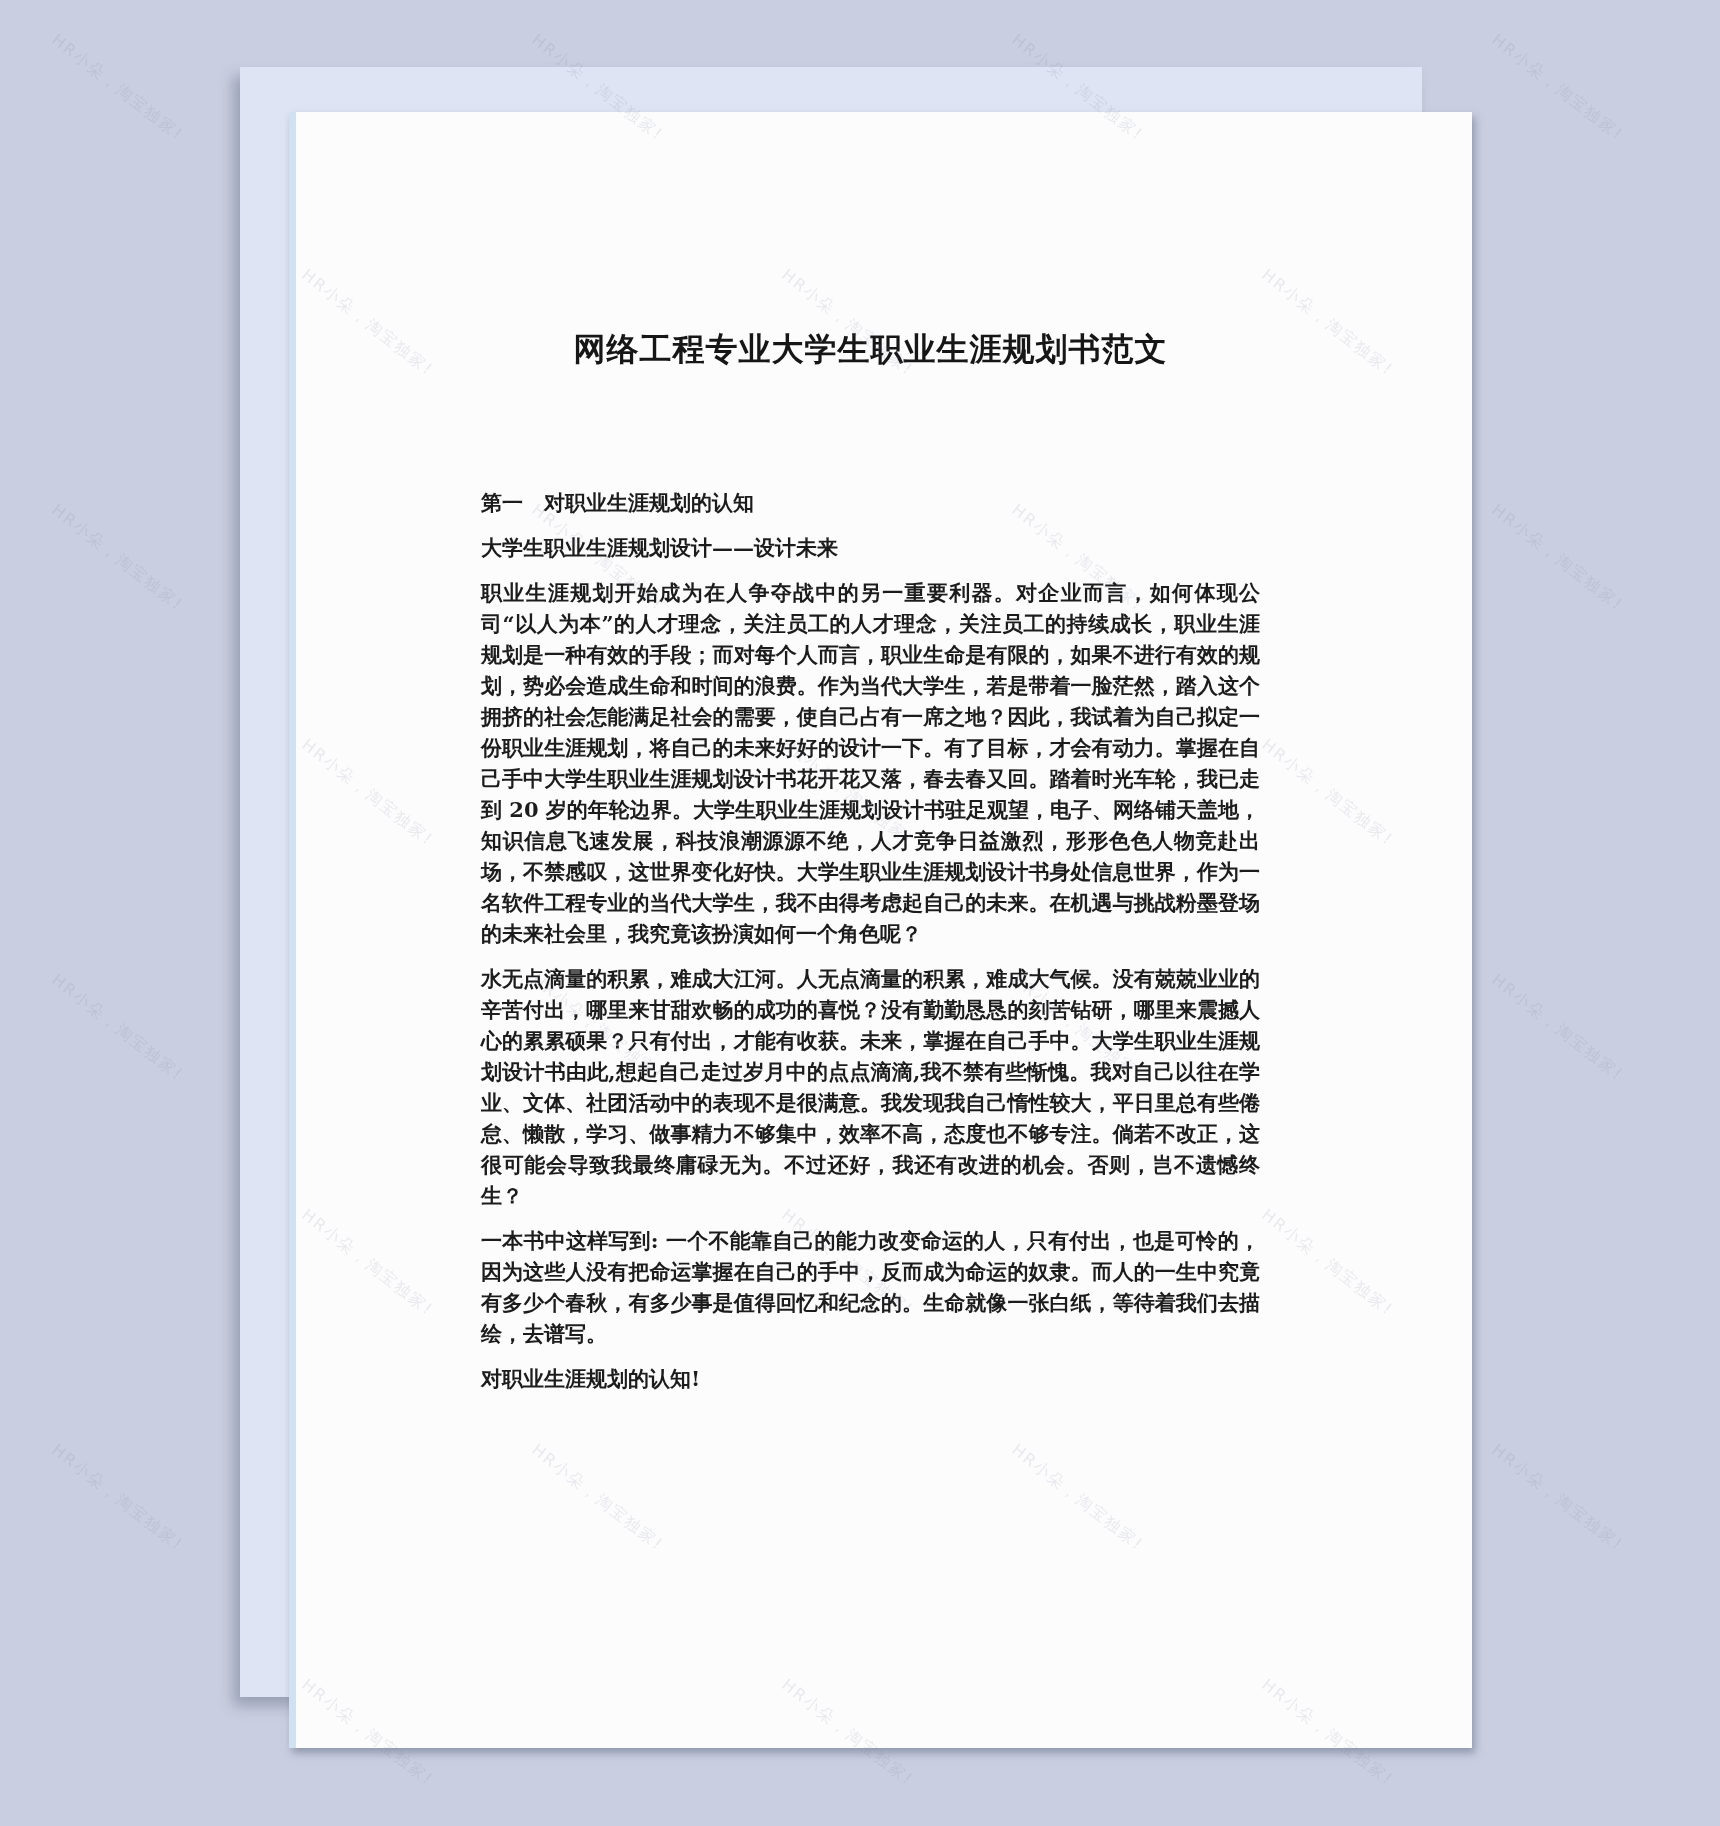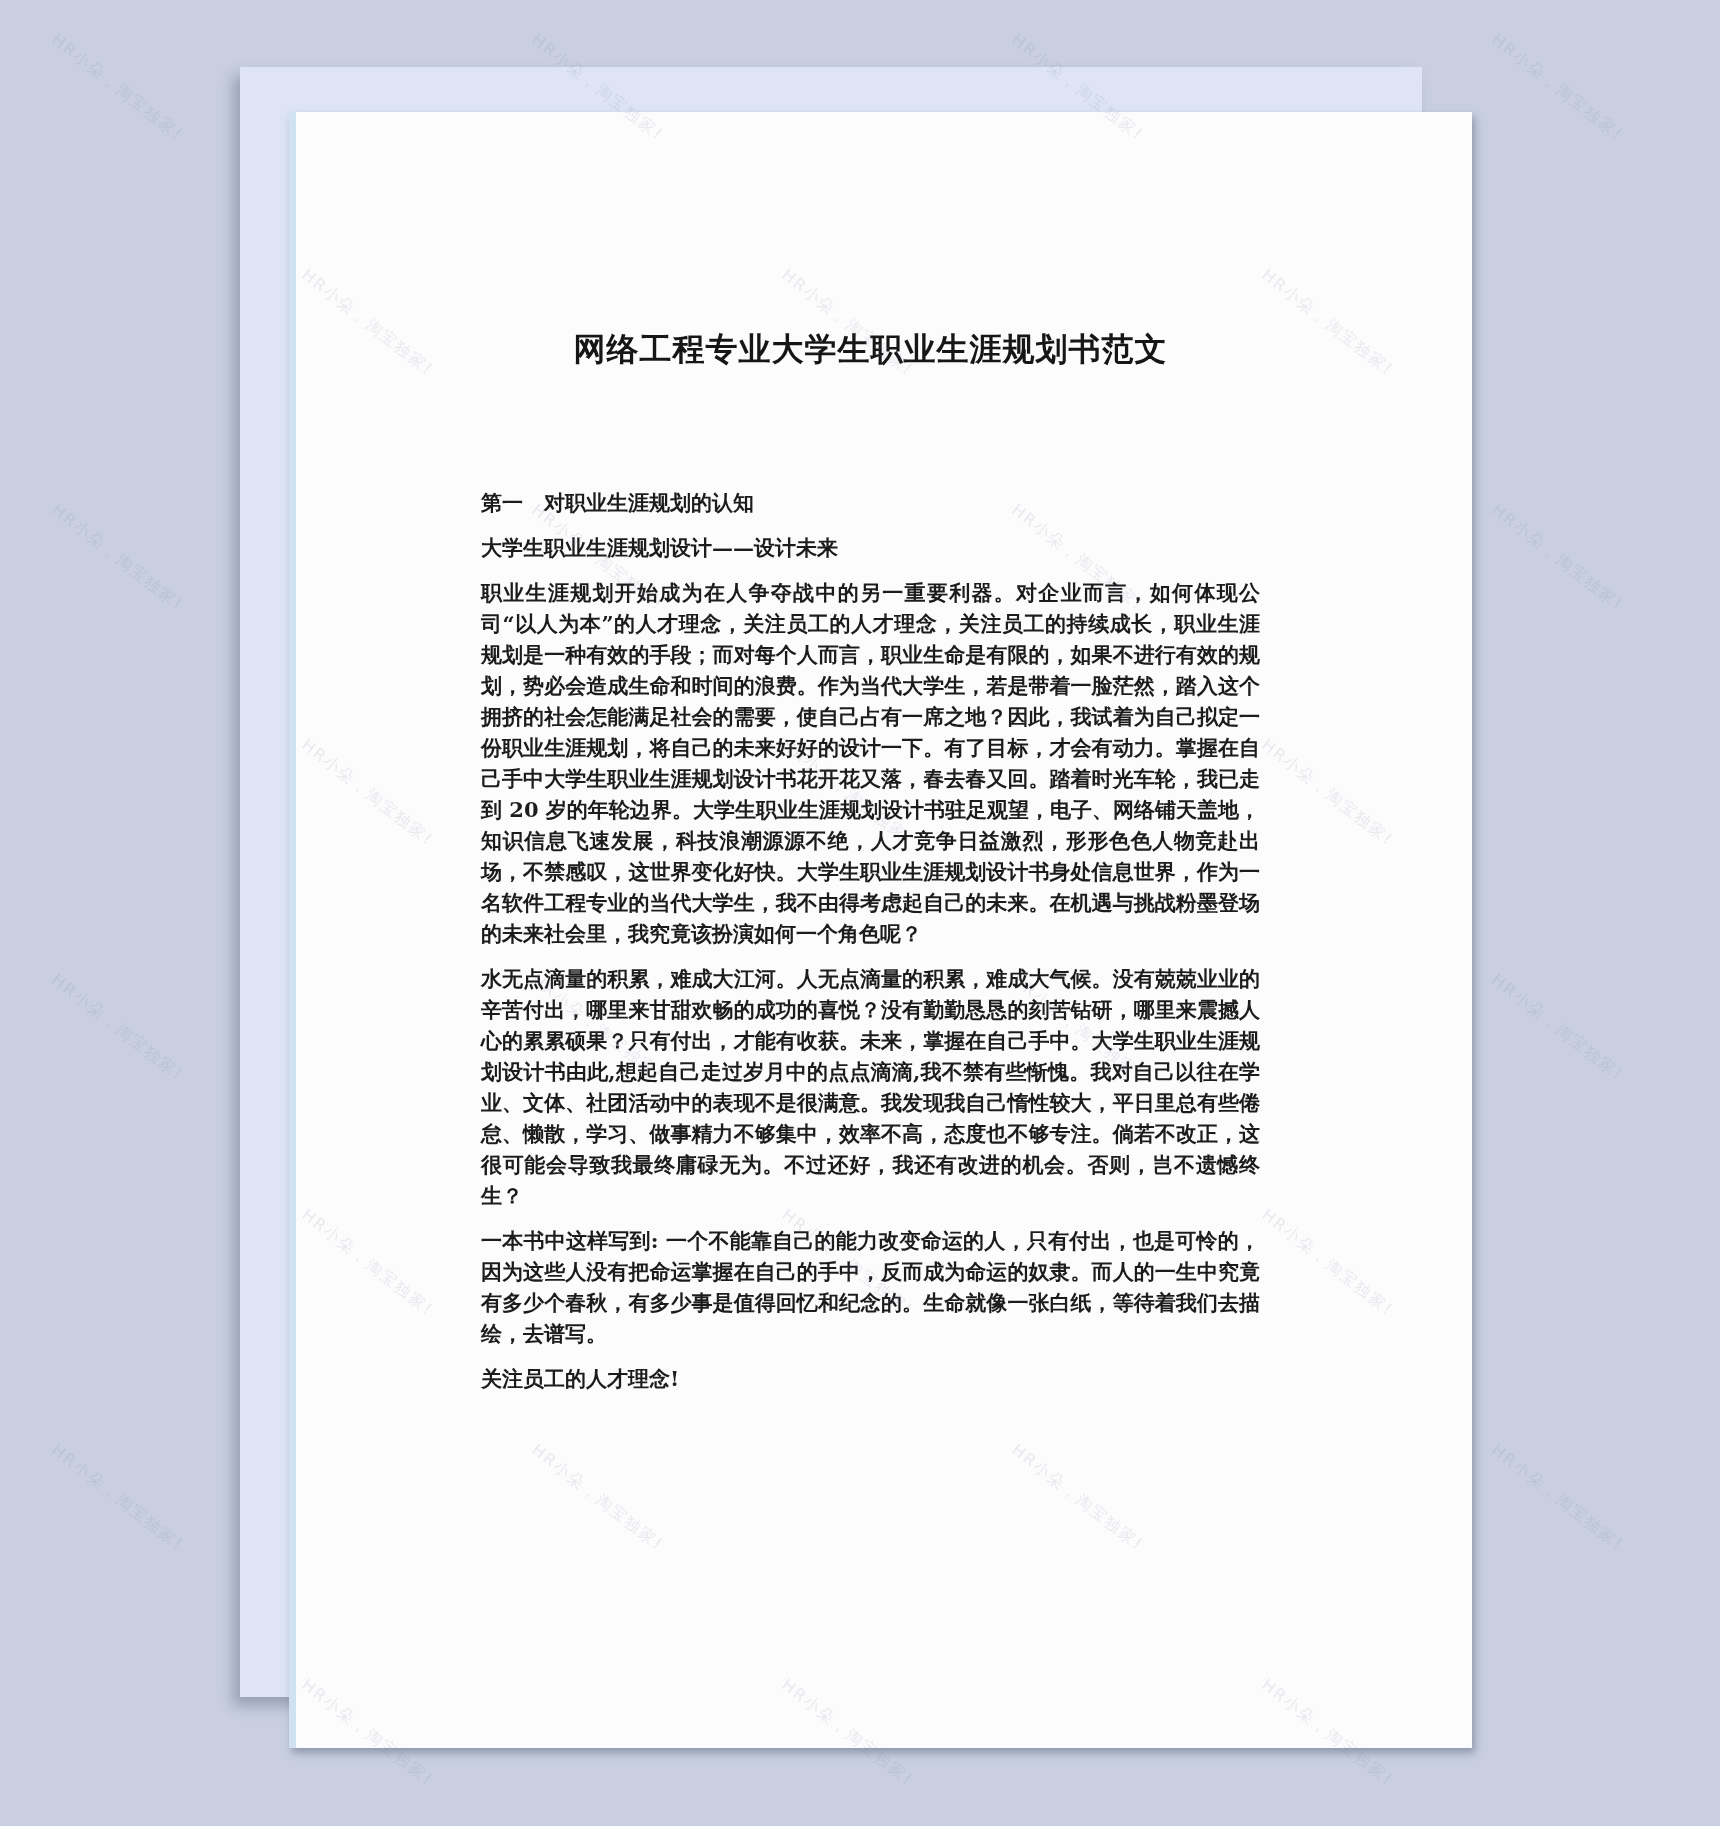--- a/index.html
+++ b/index.html
@@ -73,21 +73,21 @@
 
 <div class="page">
   <div class="content">
     <h1 class="doc-title">网络工程专业大学生职业生涯规划书范文</h1>
     <div id="doc-body">
         <p class="doc-para">第一　对职业生涯规划的认知</p>
         <p class="doc-para">大学生职业生涯规划设计——设计未来</p>
         <p class="doc-para">职业生涯规划开始成为在人争夺战中的另一重要利器。对企业而言，如何体现公司“以人为本”的人才理念，关注员工的人才理念，关注员工的持续成长，职业生涯规划是一种有效的手段；而对每个人而言，职业生命是有限的，如果不进行有效的规划，势必会造成生命和时间的浪费。作为当代大学生，若是带着一脸茫然，踏入这个拥挤的社会怎能满足社会的需要，使自己占有一席之地？因此，我试着为自己拟定一份职业生涯规划，将自己的未来好好的设计一下。有了目标，才会有动力。掌握在自己手中大学生职业生涯规划设计书花开花又落，春去春又回。踏着时光车轮，我已走到 20 岁的年轮边界。大学生职业生涯规划设计书驻足观望，电子、网络铺天盖地，知识信息飞速发展，科技浪潮源源不绝，人才竞争日益激烈，形形色色人物竞赴出场，不禁感叹，这世界变化好快。大学生职业生涯规划设计书身处信息世界，作为一名软件工程专业的当代大学生，我不由得考虑起自己的未来。在机遇与挑战粉墨登场的未来社会里，我究竟该扮演如何一个角色呢？</p>
         <p class="doc-para">水无点滴量的积累，难成大江河。人无点滴量的积累，难成大气候。没有兢兢业业的辛苦付出，哪里来甘甜欢畅的成功的喜悦？没有勤勤恳恳的刻苦钻研，哪里来震撼人心的累累硕果？只有付出，才能有收获。未来，掌握在自己手中。大学生职业生涯规划设计书由此,想起自己走过岁月中的点点滴滴,我不禁有些惭愧。我对自己以往在学业、文体、社团活动中的表现不是很满意。我发现我自己惰性较大，平日里总有些倦怠、懒散，学习、做事精力不够集中，效率不高，态度也不够专注。倘若不改正，这很可能会导致我最终庸碌无为。不过还好，我还有改进的机会。否则，岂不遗憾终生？</p>
         <p class="doc-para">一本书中这样写到: 一个不能靠自己的能力改变命运的人，只有付出，也是可怜的，因为这些人没有把命运掌握在自己的手中，反而成为命运的奴隶。而人的一生中究竟有多少个春秋，有多少事是值得回忆和纪念的。生命就像一张白纸，等待着我们去描绘，去谱写。</p>
-        <p class="doc-para">关注员工的人才理念!</p>
+        <p class="doc-para">对职业生涯规划的认知!</p>
       </div>
   </div>
 </div>
 
 <div class="watermark-layer" id="watermark-layer">
     <span class="watermark" style="left: 60px; top: 30px;">HR小朵，淘宝独家!</span>
     <span class="watermark" style="left: 540px; top: 30px;">HR小朵，淘宝独家!</span>
     <span class="watermark" style="left: 1020px; top: 30px;">HR小朵，淘宝独家!</span>
     <span class="watermark" style="left: 1500px; top: 30px;">HR小朵，淘宝独家!</span>
     <span class="watermark" style="left: 310px; top: 265px;">HR小朵，淘宝独家!</span>

